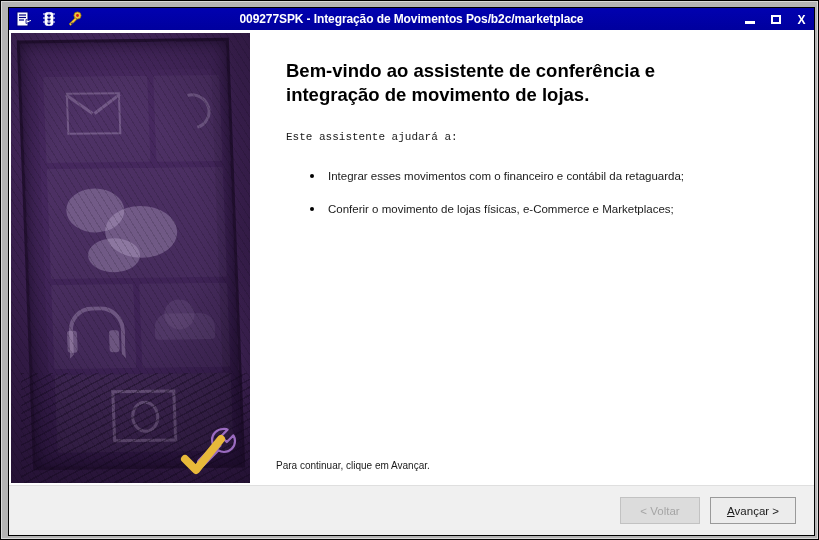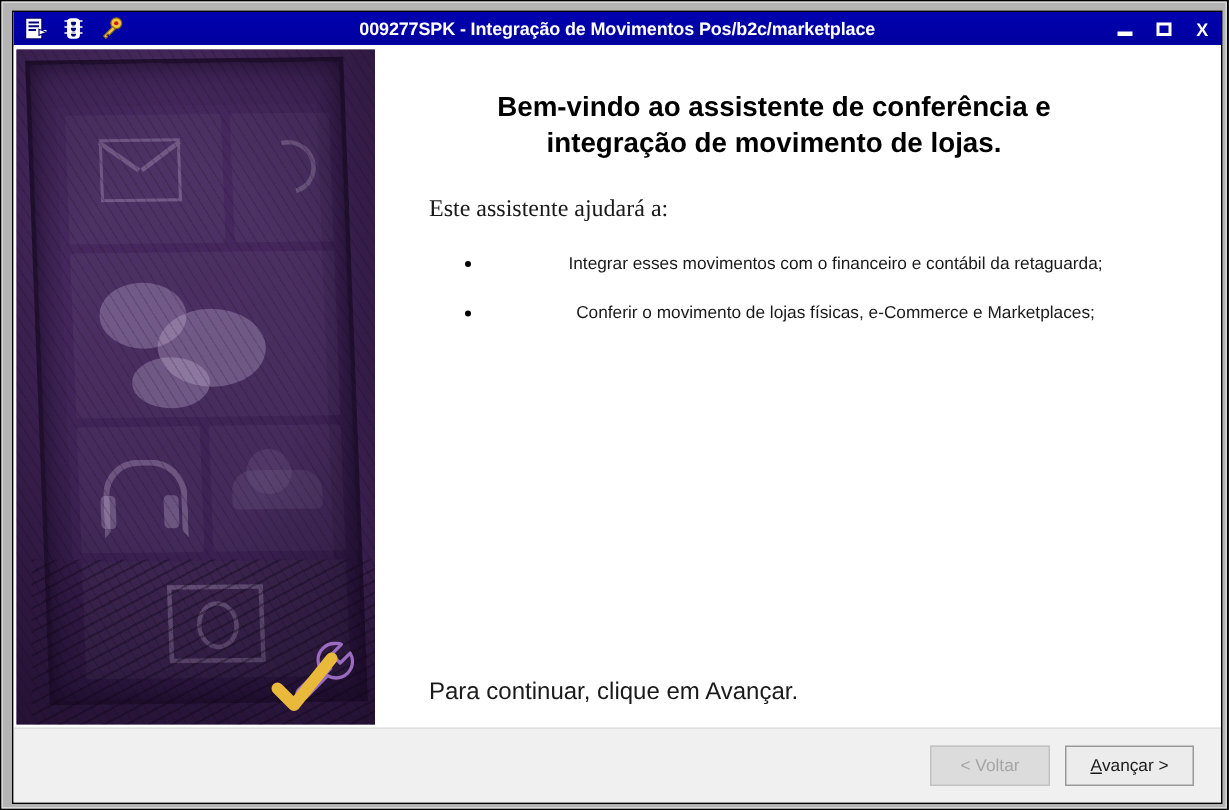--- a/index.html
+++ b/index.html
@@ -106,21 +106,20 @@
     box-sizing: border-box;
   }
 
   
   #content-region {
     position: absolute;
     left: 0; top: 23px;
     width: 805px;
     height: 454px;
     background: #ffffff;
-    text-align: center;
   }
 
   
   #side-panel {
     position: absolute;
     left: 2px; top: 2px;
     width: 239px;
     height: 450px;
     overflow: hidden;
     background: #3a2150;
@@ -296,23 +295,23 @@
     width: 460px;
     font-size: 18.5px;
     font-weight: bold;
     line-height: 1.32;
     color: #000000;
     font-family: "Liberation Sans", sans-serif;
   }
   #intro-text {
     position: absolute;
     left: 30px; top: 100px;
-    font-size: 16px;
+    font-size: 11px;
     color: #1a1a1a;
-    font-family: Liberation Serif, serif;
+    font-family: Liberation Mono, monospace;
   }
   #bullet-list {
     position: absolute;
     left: 30px; top: 138px;
     width: 500px;
     margin: 0;
     padding: 0;
     list-style: none;
   }
   #bullet-list li {
@@ -326,22 +325,22 @@
   #bullet-list li:before {
     content: "";
     position: absolute;
     left: 24px; top: 5px;
     width: 4px; height: 4px;
     background: #000000;
     border-radius: 50%;
   }
   #continue-text {
     position: absolute;
-    left: 30px; bottom: 14px;
-    font-size: 16px;
+    left: 20px; bottom: 14px;
+    font-size: 10px;
     color: #1a1a1a;
   }
 
   
   #footer {
     position: absolute;
     left: 0; top: 477px;
     width: 805px;
     height: 50px;
     background: #f0f0f0;

